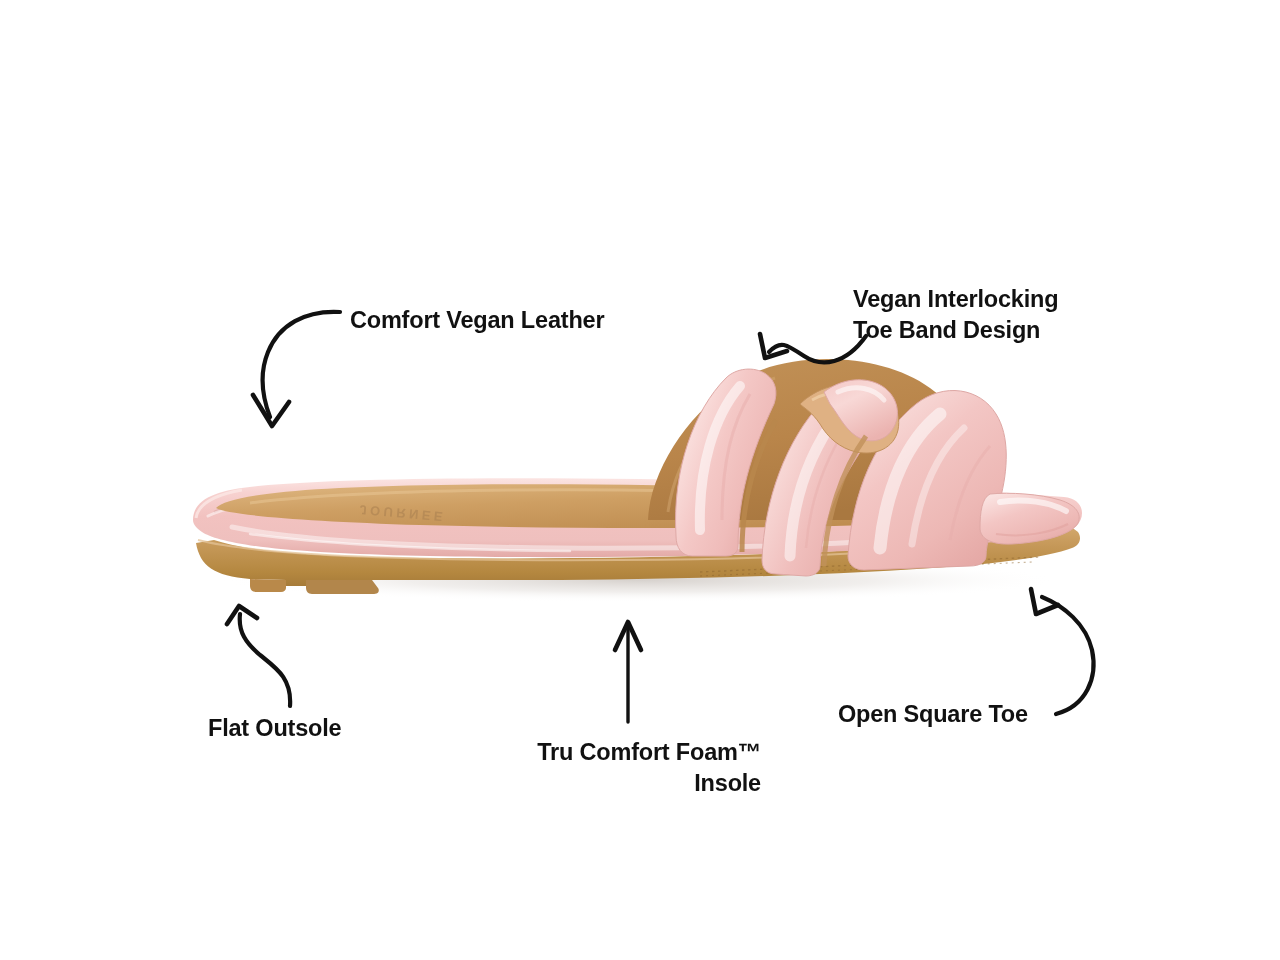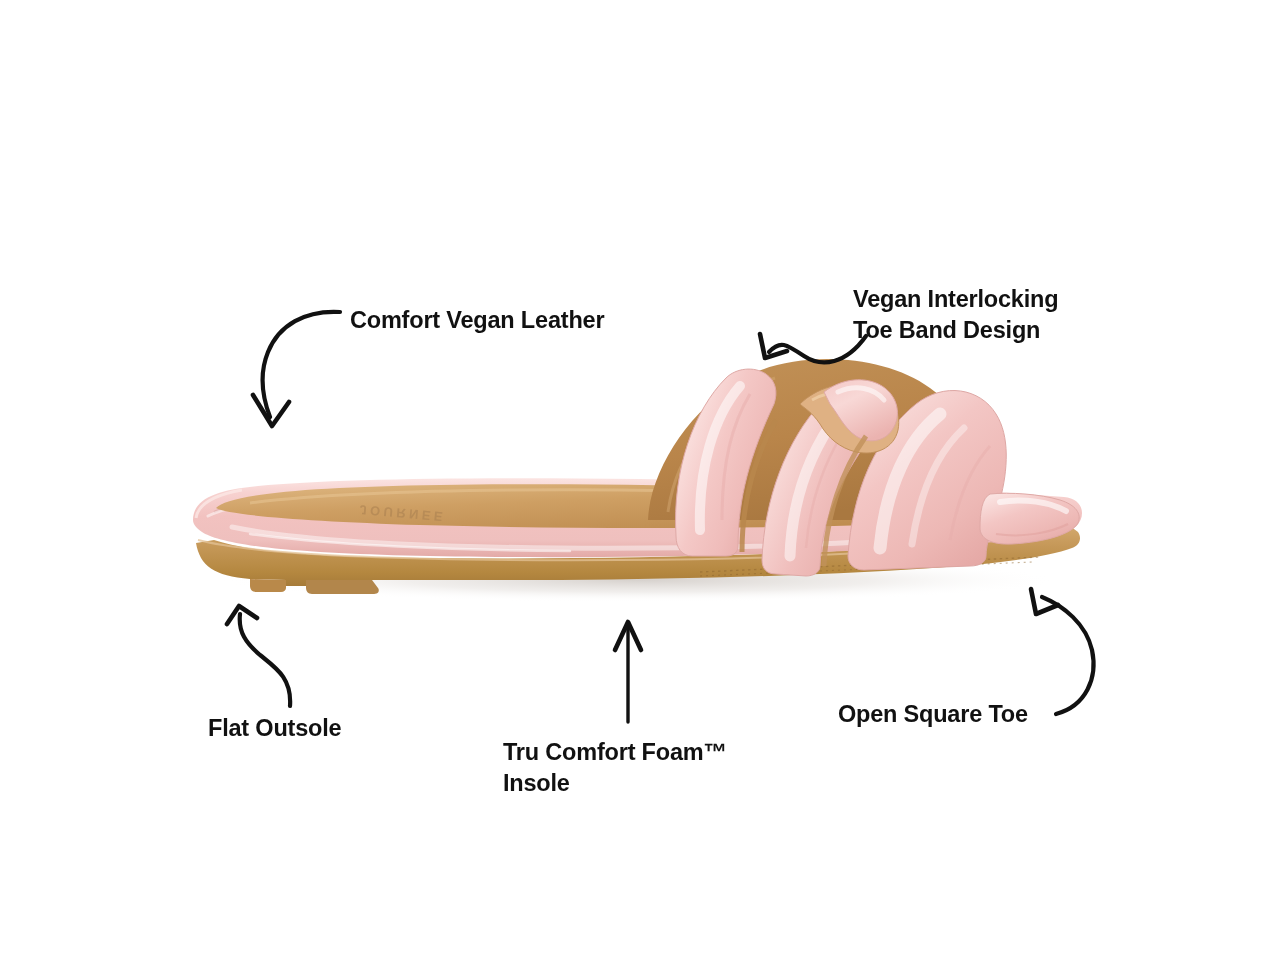--- a/index.html
+++ b/index.html
@@ -58,21 +58,21 @@
   }
   #label-flat-outsole {
     left: 193px;
     top: 713px;
     margin-left: 15px;
   }
   #label-tru-comfort-foam {
     left: 503px;
     top: 737px;
     line-height: 31px;
-    text-align: left;
+    text-align: right;
     width: 258px;
   }
   #label-open-square-toe {
     left: 838px;
     top: 699px;
   }
 
   .arrow-layer {
     position: absolute;
     left: 0;

